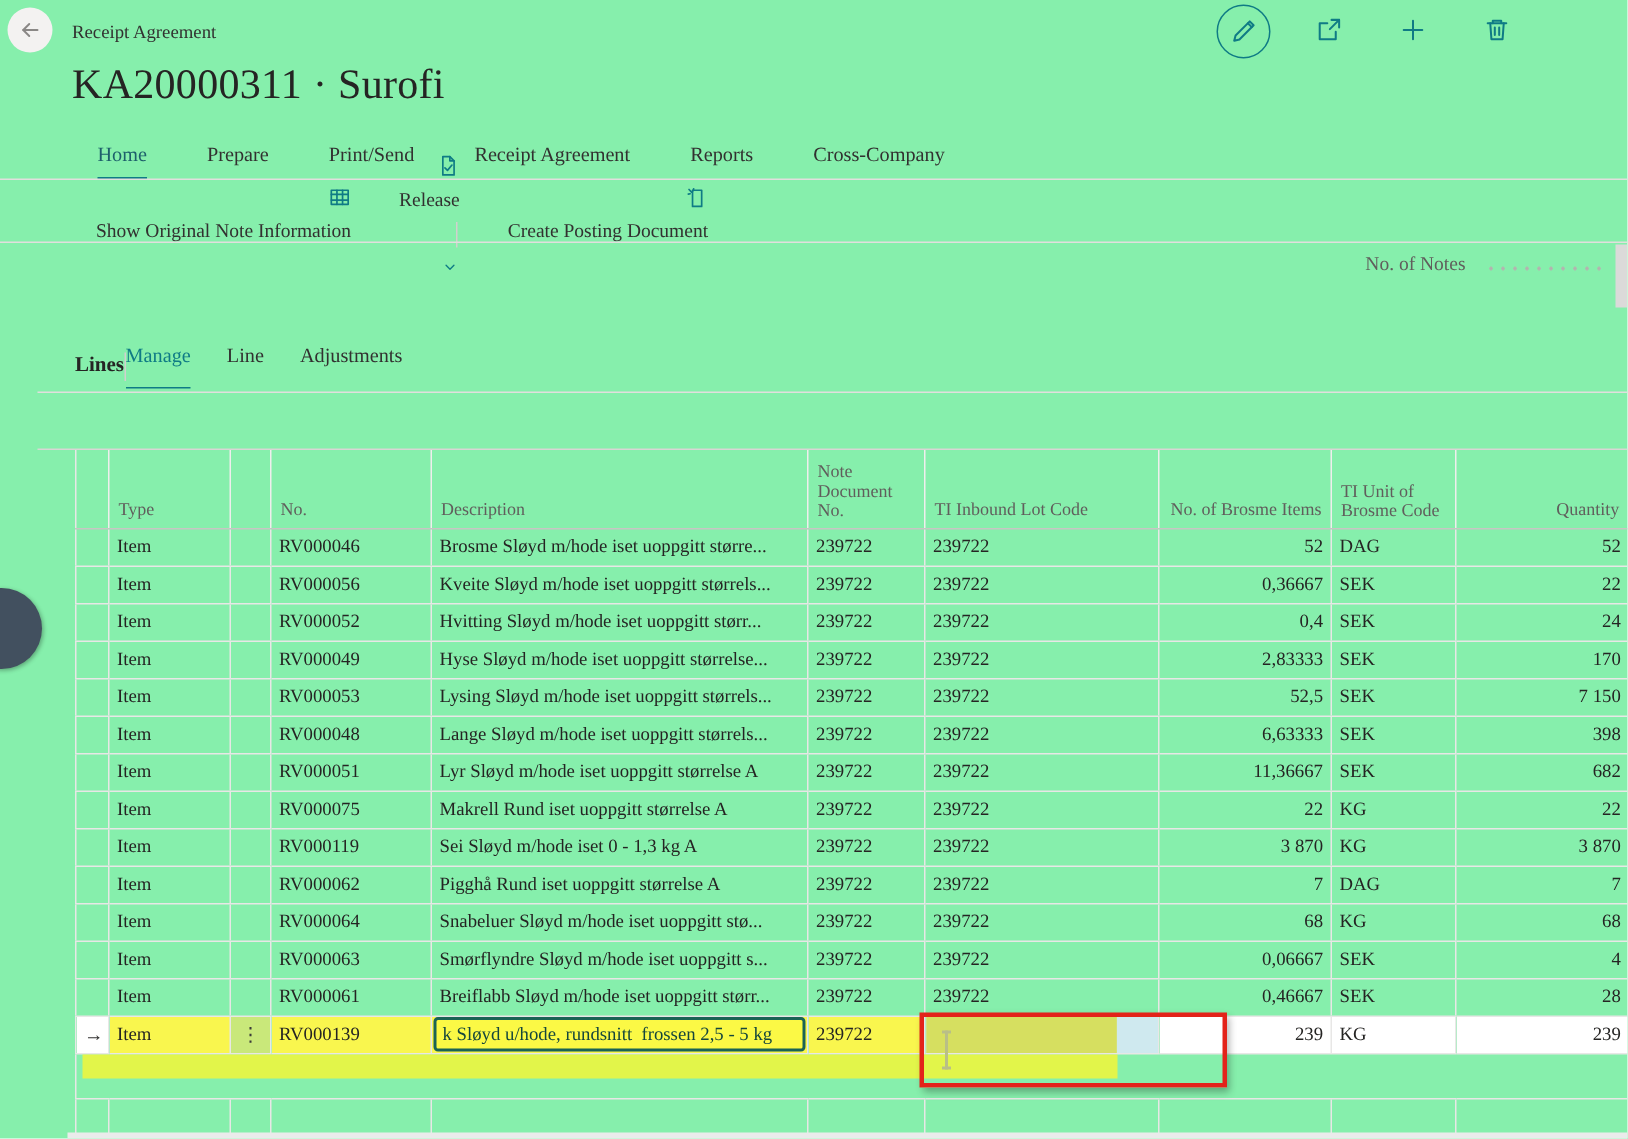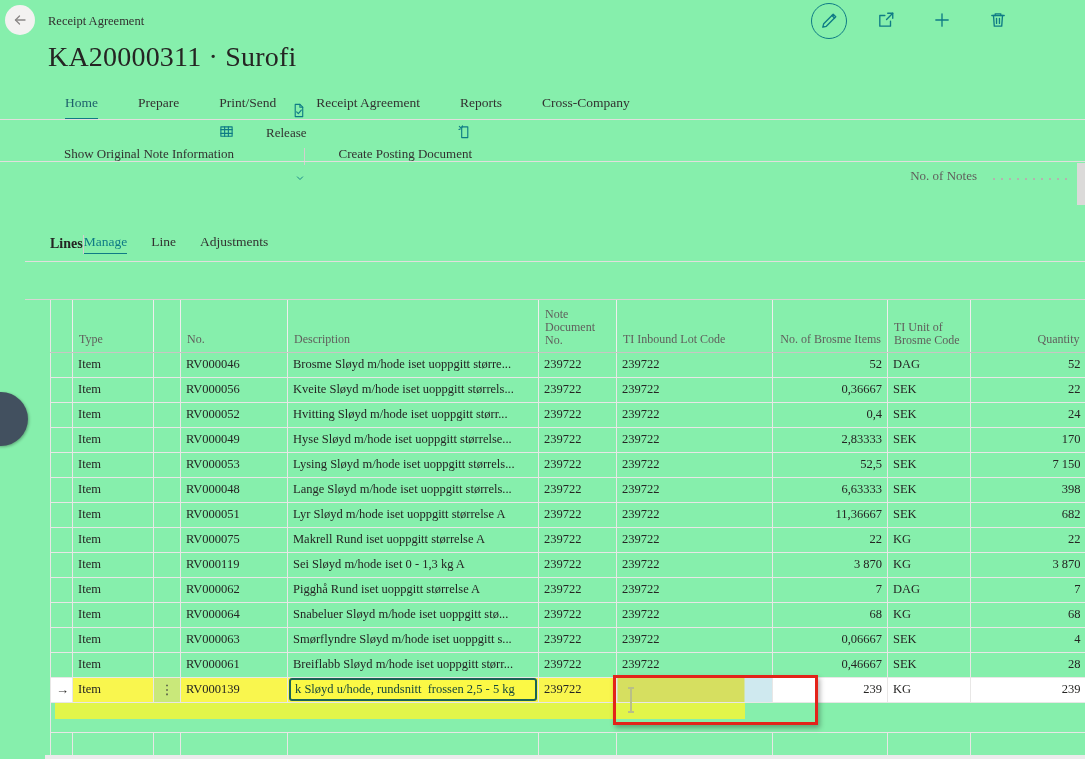--- a/index.html
+++ b/index.html
@@ -29,21 +29,21 @@
 
   .notes-label{left:860px;top:168px;width:117px;text-align:right;font-size:13px;color:#605e5c;}
   .notes-dots{left:990px;top:177px;width:82px;height:4px;cursor:text;
       background:radial-gradient(circle,#b5b2af 1px,transparent 1.3px);background-size:8px 4px;background-repeat:repeat-x;}
   .vscroll-thumb{left:1077px;top:163px;width:8px;height:42px;background:#dbdad9;cursor:pointer;}
 
   .lines-caption-row{left:50px;top:233px;display:flex;align-items:center;height:22px;}
   .lines-caption{font-size:14px;font-weight:bold;color:#252423;}
   .v-sep{width:1px;height:19px;background:#d2d0ce;}
   .lines-tabs{display:flex;gap:24px;font-size:13.5px;}
-  .lines-tab{cursor:pointer;color:#323130;padding-bottom:3px;text-align:center;}
+  .lines-tab{cursor:pointer;color:#323130;padding-bottom:13px;text-align:center;}
   .lines-tab.active{color:#0f7b85;border-bottom:1.5px solid #0f7b85;}
   .grid-actions{left:78px;top:271px;display:flex;gap:32px;align-items:center;font-size:13px;}
 
   
   table.lines{position:absolute;left:50px;top:300px;width:1035px;border-collapse:collapse;
       table-layout:fixed;font-size:12.5px;color:#252423;border-left:1px solid #e8e7e6;}
   table.lines thead tr{height:52px;}
   table.lines th{vertical-align:bottom;font-weight:400;color:#605e5c;font-size:12px;text-align:left;
       padding:0 6px 5px 6px;border-bottom:1px solid #c8c6c4;border-left:1px solid #efeeed;
       white-space:nowrap;overflow:hidden;cursor:pointer;}

